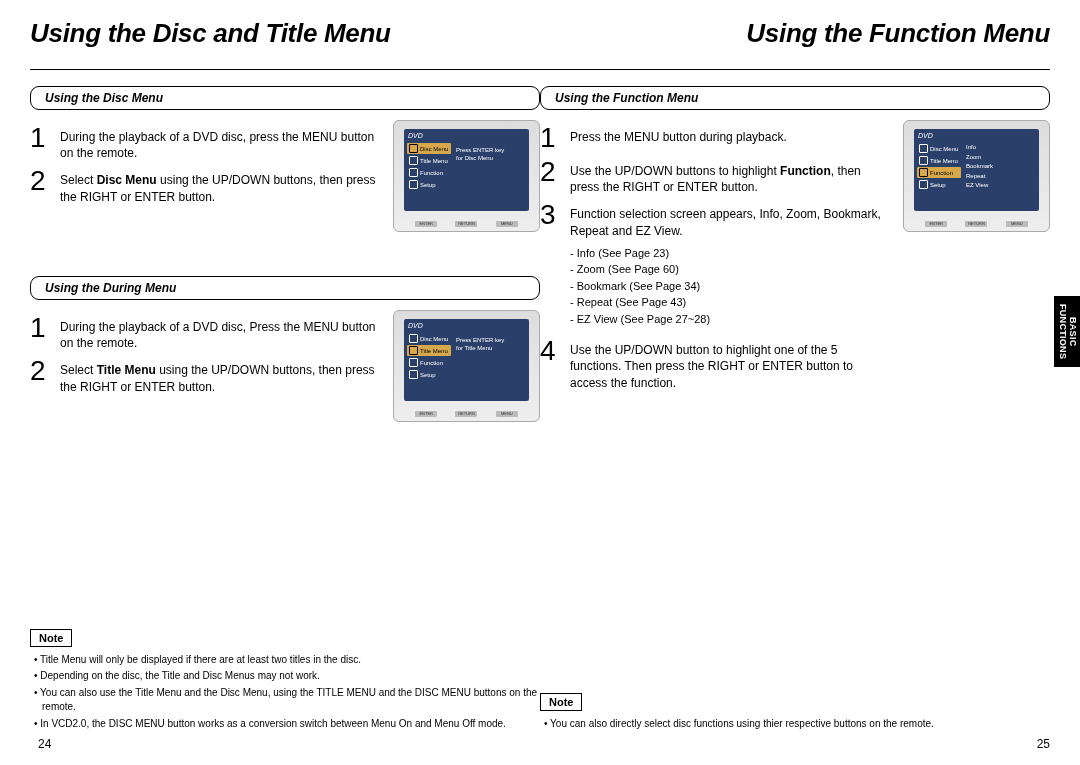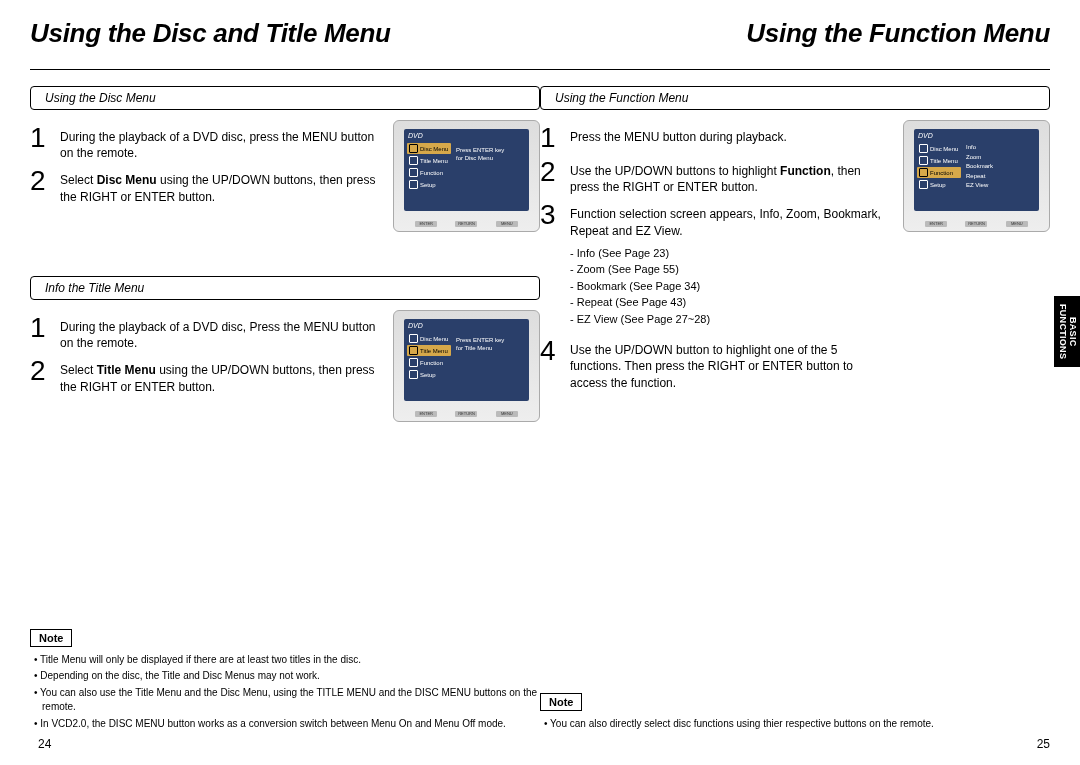--- a/index.html
+++ b/index.html
@@ -2,21 +2,21 @@
 <html><head>
 <meta charset="utf-8">
 <style>
 html,body{margin:0;padding:0;background:#888;font-family:Arial,Helvetica,sans-serif;color:#000}
 .page-wrap{width:1080px;height:765px;margin:0 auto;background:#fff;position:relative;overflow:hidden;box-sizing:border-box;padding:18px 30px 14px}
 .cols{display:flex;height:100%}
 .col{flex:1;position:relative;display:flex;flex-direction:column}
 h1{margin:0 0 18px;font-size:26px;font-weight:700;font-style:italic;letter-spacing:-0.3px}
 .col.right h1{text-align:right}
 hr.hd{border:none;border-top:1.5px solid #000;margin:2px 0 12px}
-.pill{display:inline-block;border:1px solid #000;border-radius:4px;padding:4px 14px 4px 14px;font-weight:400;font-size:12px;margin:4px 0 10px;font-style:italic}
+.pill{display:inline-block;border:1px solid #000;border-radius:9px;padding:4px 14px 4px 14px;font-weight:700;font-size:12px;margin:4px 0 10px;font-style:italic}
 .step{display:flex;gap:8px;margin:4px 0 6px;align-items:flex-start}
 .num{font-size:28px;line-height:1;font-weight:400;width:22px;flex-shrink:0}
 .txt{font-size:12px;line-height:1.35;padding-top:5px}
 .txt b{font-weight:700}
 .sublist{margin:2px 0 10px 30px;font-size:11px;line-height:1.5}
 .sublist div:before{content:"- "}
 .note-hd{display:inline-block;border:1.4px solid #000;padding:2px 8px;font-size:11px;font-weight:700}
 .note-list{font-size:10px;line-height:1.45;margin:6px 0 0 0;padding-left:12px}
 .note-list li{list-style:none;text-indent:-8px;margin-bottom:2px}
 .note-list li:before{content:"• "}
@@ -91,21 +91,21 @@
           </div>
           <div class="btnrow">
               <div class="tbtn">ENTER</div>
               <div class="tbtn">RETURN</div>
               <div class="tbtn">MENU</div>
             </div>
         </div>
       </div>
 
       <div style="height:40px"></div>
-      <div class="pill">Info the Title Menu</div>
+      <div class="pill">Using the During Menu</div>
       <div class="row">
         <div style="flex:1">
           <div class="step">
               <div class="num">1</div>
               <div class="txt">During the playback of a DVD disc, Press the MENU button on the remote.</div>
             </div>
           <div class="step">
               <div class="num">2</div>
               <div class="txt">Select <b>Title Menu</b> using the UP/DOWN buttons, then press the RIGHT or ENTER button.</div>
             </div>
@@ -170,21 +170,21 @@
           <div class="step">
               <div class="num">2</div>
               <div class="txt">Use the UP/DOWN buttons to highlight <b>Function</b>, then press the RIGHT or ENTER button.</div>
             </div>
           <div class="step">
               <div class="num">3</div>
               <div class="txt">Function selection screen appears, Info, Zoom, Bookmark, Repeat and EZ View.</div>
             </div>
           <div class="sublist">
               <div>Info (See Page 23)</div>
-              <div>Zoom (See Page 55)</div>
+              <div>Zoom (See Page 60)</div>
               <div>Bookmark (See Page 34)</div>
               <div>Repeat (See Page 43)</div>
               <div>EZ View (See Page 27~28)</div>
             </div>
           <div class="step">
               <div class="num">4</div>
               <div class="txt">Use the UP/DOWN button to highlight one of the 5 functions. Then press the RIGHT or ENTER button to access the function.</div>
             </div>
         </div>
         <div class="tv">

